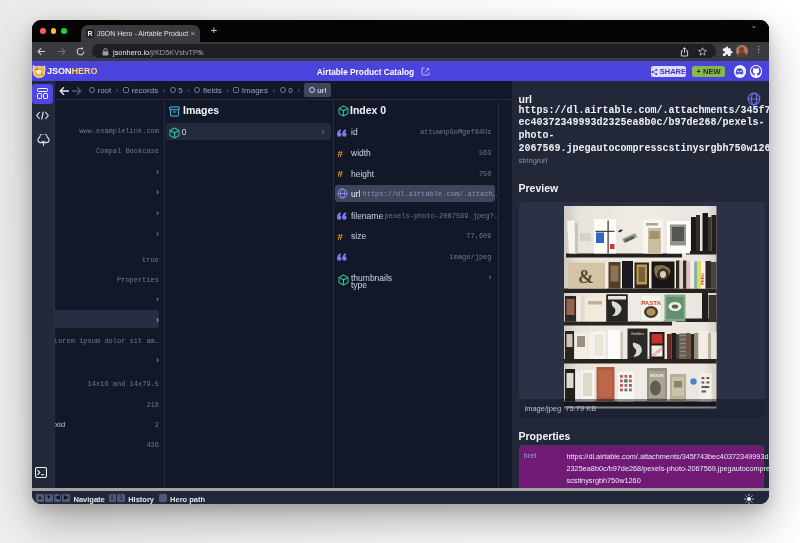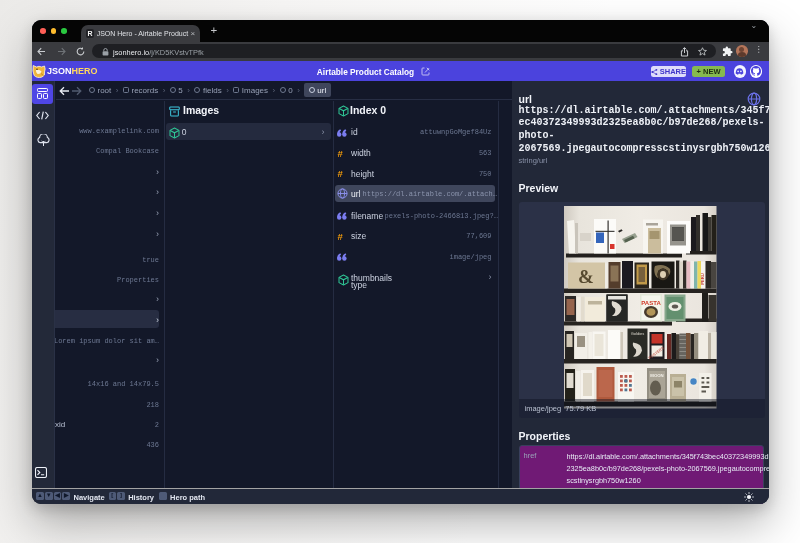--- a/index.html
+++ b/index.html
@@ -30,21 +30,21 @@
   #sidebar { position:absolute; left:0; top:0; width:23.5px; height:407px; background:#232939; border-right:1px solid #2a3146; }
   #crumbbar { position:absolute; left:24.5px; top:0; width:456px; height:19px; border-bottom:1px solid #272e44; }
   #inspector { position:absolute; left:480.5px; top:0; width:257px; height:407px; background:#222838; }
   .colline { position:absolute; top:19.5px; bottom:0; width:1px; background:#252c42; }
   .mono { font-family:"Liberation Mono", monospace; }
   .val { font-family:"Liberation Mono", monospace; font-size:7px; color:#6d7892; white-space:nowrap; }
   .lbl { font-size:8.5px; color:#cdd3e1; }
   .chev { font-size:9px; color:#8a92a8; }
   .hdr { font-size:10.5px; font-weight:bold; color:#f2f4f9; }
   
-  #footer { position:absolute; left:0; top:468.5px; width:100%; height:23px; background:#222839; border-top:1px solid #a3a3a3; }
+  #footer { position:absolute; left:0; top:468.5px; width:100%; height:23px; background:#222839; border-top:3px solid #a3a3a3; }
   .key { position:absolute; top:3.2px; width:7.6px; height:7.8px; background:#4e5a77; border-radius:1.5px; color:#10182b; font-size:6px; text-align:center; line-height:7.6px; font-weight:bold; }
   .ftxt { position:absolute; top:3.5px; font-size:7.5px; font-weight:bold; color:#e2e6f0; }
   
   .cico { display:inline-block; width:6px; height:6px; border:1px solid #6e788f; border-radius:1.5px; margin-right:2.5px; vertical-align:-0.5px; }
   .cicoc { border-radius:50%; }
   .csep { color:#5a6378; margin:0 4.5px; }
   #crumbsel { background:#3f465c; border-radius:2px; padding:2.5px 4.5px; color:#eef1f7; }
   
   .c1v { position:absolute; right:5px; font-family:"Liberation Mono",monospace; font-size:7px; color:#6d7892; white-space:nowrap; }
   .c1l { position:absolute; left:0; font-size:8px; color:#b9c0d2; }
@@ -248,21 +248,21 @@
         <div class="val" style="position:absolute;left:30px;top:89px;color:#8b94ad;">https://dl.airtable.com/.attach…</div>
       <svg class="iq" style="top:111px;" width="10" height="8" viewBox="0 0 10 8">
           <g fill="#7b7df0">
             <circle cx="2.2" cy="5.5" r="2.2"></circle>
             <path d="M0.3 5.2 Q-0.1 1.7 3.3 0.3 L4.1 1.7 Q2.3 2.6 2.4 4.6 Z"></path>
             <circle cx="7.4" cy="5.5" r="2.2"></circle>
             <path d="M5.5 5.2 Q5.1 1.7 8.5 0.3 L9.3 1.7 Q7.5 2.6 7.6 4.6 Z"></path>
           </g>
         </svg>
         <div class="lbl r3l" style="top:110px;">filename</div>
-        <div class="val" style="position:absolute;left:52px;top:111px;">pexels-photo-2466813.jpeg?…</div>
+        <div class="val" style="position:absolute;left:52px;top:111px;">pexels-photo-2067569.jpeg?…</div>
       <div class="ih" style="top:130.1px;">#</div>
         <div class="lbl r3l" style="top:130.6px;">size</div>
         <div class="val r3v" style="top:131.6px;">77,609</div>
       <svg class="iq" style="top:152.5px;" width="10" height="8" viewBox="0 0 10 8">
           <g fill="#7b7df0">
             <circle cx="2.2" cy="5.5" r="2.2"></circle>
             <path d="M0.3 5.2 Q-0.1 1.7 3.3 0.3 L4.1 1.7 Q2.3 2.6 2.4 4.6 Z"></path>
             <circle cx="7.4" cy="5.5" r="2.2"></circle>
             <path d="M5.5 5.2 Q5.1 1.7 8.5 0.3 L9.3 1.7 Q7.5 2.6 7.6 4.6 Z"></path>
           </g>

